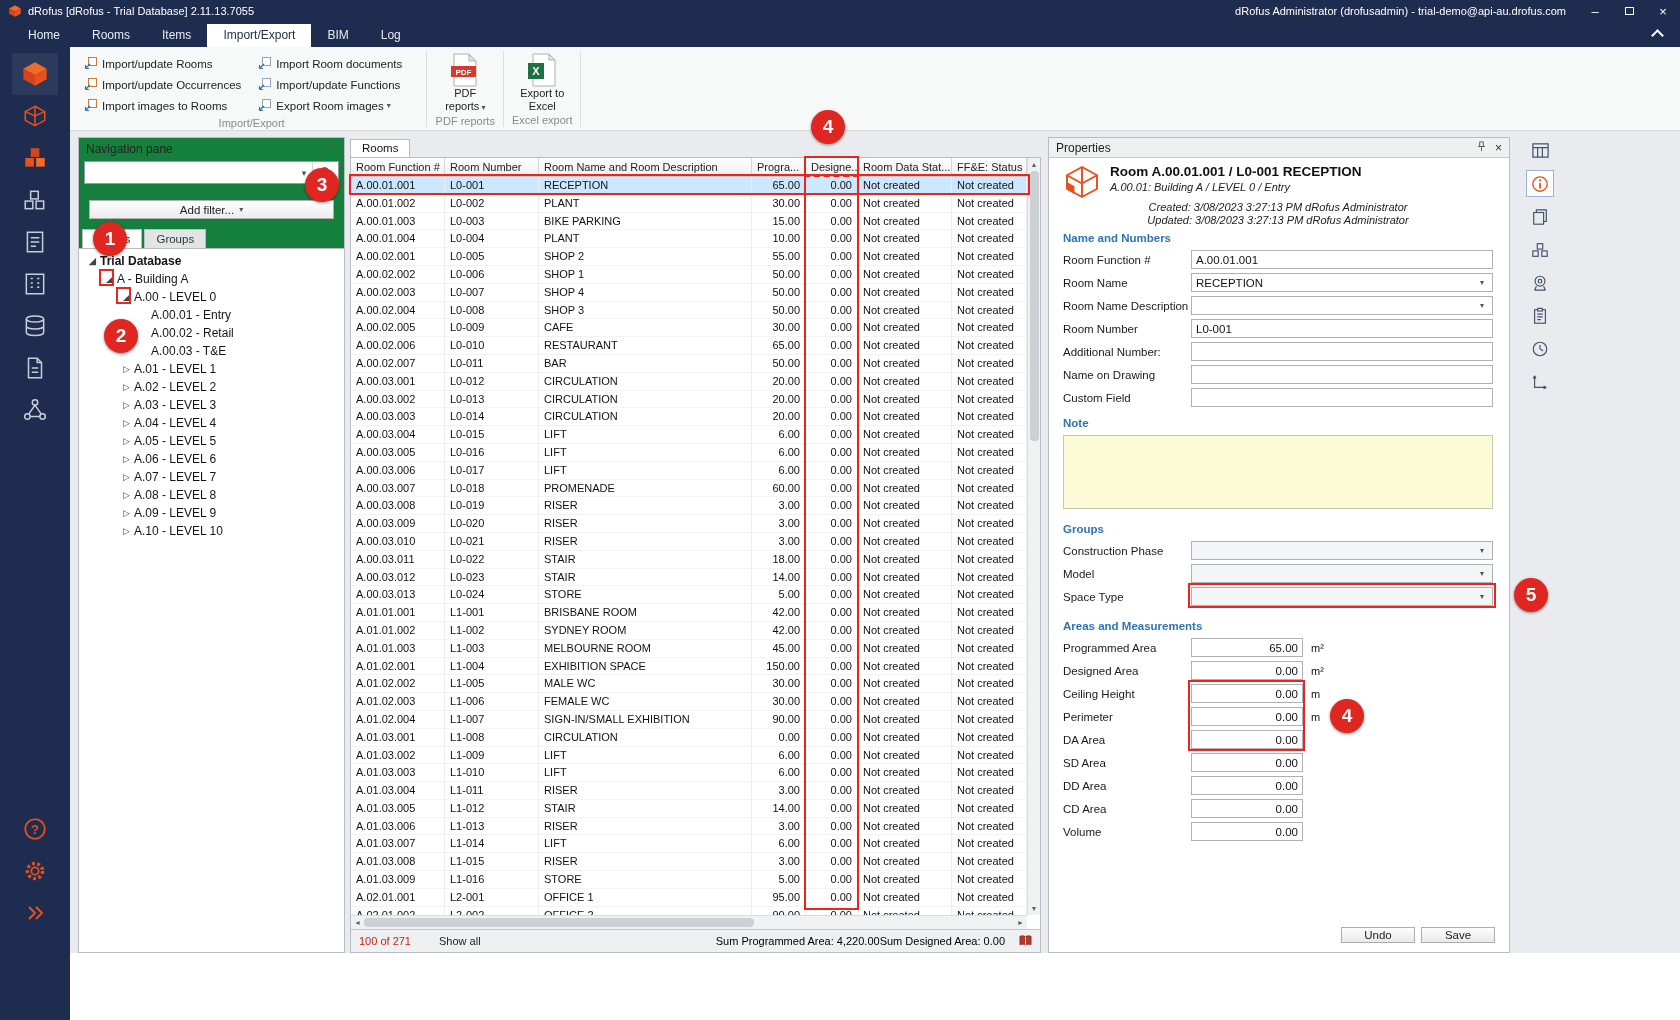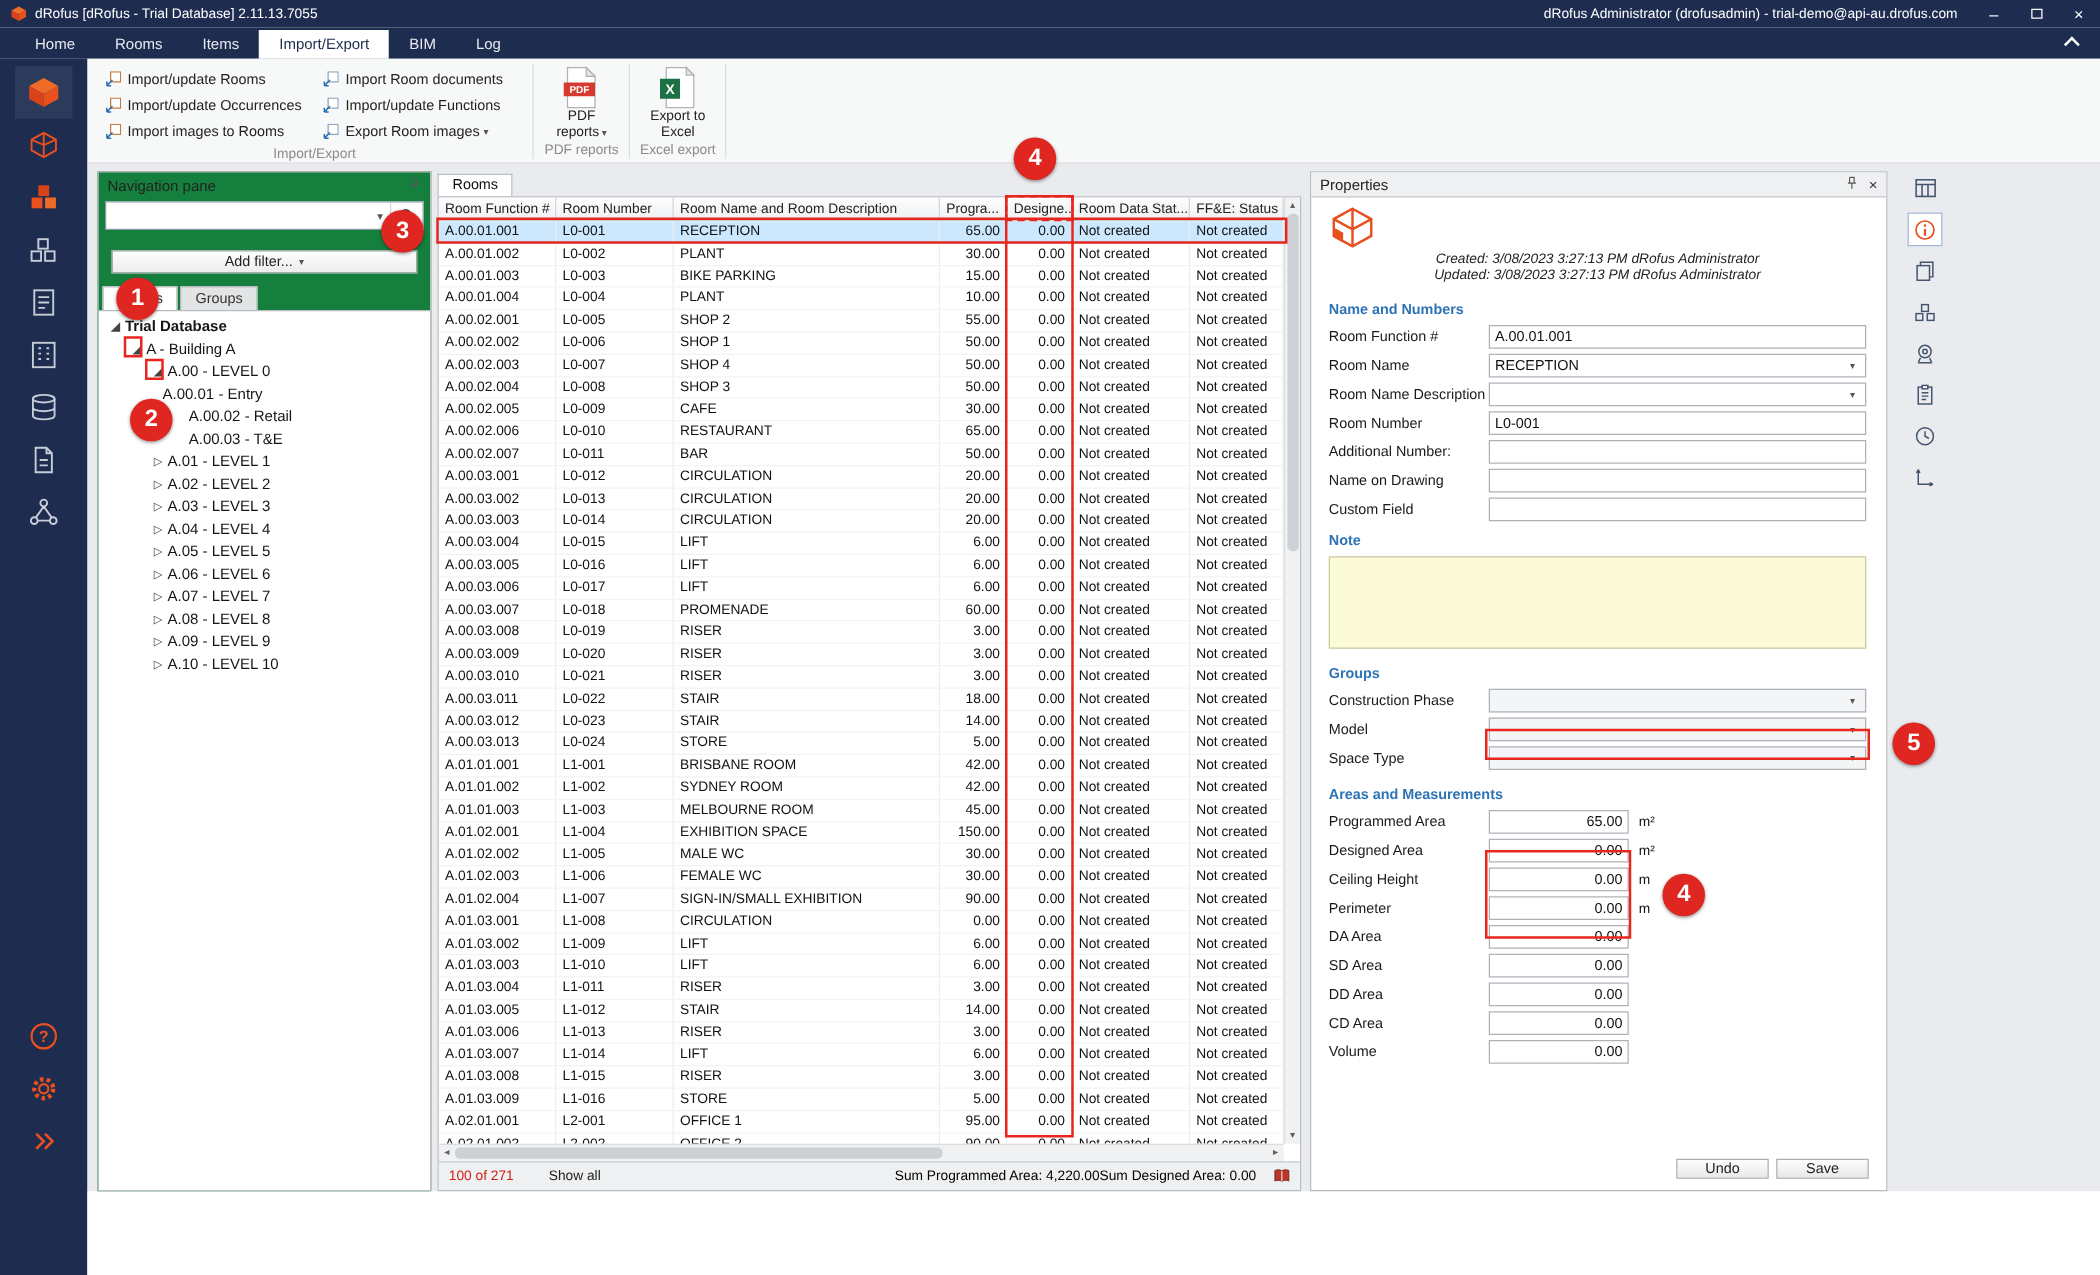--- a/index.html
+++ b/index.html
@@ -89,21 +89,21 @@
   .props{position:absolute;left:978px;top:6px;width:462px;height:816px;background:#fff;border:1px solid #b9bcc0;display:flex;flex-direction:column}
   .props-hdr{height:20px;background:#eef0f1;border-bottom:1px solid #c6c9cc;display:flex;align-items:center;font-size:12px;color:#222;padding:0 7px;flex-shrink:0}
   .props-hdr .sp{flex:1}
   .props-hdr .hx{font-size:12px;color:#333;margin-left:8px}
   .props-body{flex:1;padding:4px 16px 0 14px;overflow:hidden}
   .ph-block{display:flex;margin-top:2px}
   .ph-icon{width:38px;height:36px;margin-right:9px;flex-shrink:0}
   .ph-title{font-size:13.5px;font-weight:bold;color:#111;white-space:nowrap}
   .ph-sub{font-size:11px;font-style:italic;color:#222;margin-top:2px}
   .ph-meta{font-size:11px;font-style:italic;color:#222;text-align:center;margin-top:1px}
-  .sec-title{color:#2e74b5;font-size:11.5px;font-weight:bold;margin-top:16px;height:16px}
+  .sec-title{color:#2e74b5;font-size:11.5px;font-weight:bold;margin-top:6px;height:16px}
   .prow{display:flex;align-items:center;height:23px}
   .plabel{width:128px;font-size:11.5px;color:#1a1a1a;flex-shrink:0;white-space:nowrap}
   .pinput{flex:1;height:19px;border:1px solid #aeb2b8;background:#fff;display:flex;align-items:center;font-size:11.5px;padding:0 4px;color:#111}
   .pinput .val{flex:1;white-space:nowrap;overflow:hidden}
   .pinput .chev{font-size:8px;color:#555;width:12px;text-align:center;flex-shrink:0}
   .combo{background:#f4f5f6}
   .note-box{height:74px;border:1px solid #c9c9a8;background:#fbfbd8;margin-top:2px}
   .area-input{flex:none;width:112px}
   .area-input .val{text-align:right}
   .unit{font-size:11px;margin-left:8px;color:#111}
@@ -362,21 +362,21 @@
           <span>Trial Database</span>
         </div>
           <div class="tree-row" style="padding-left: 23px;">
           <span class="tree-glyph">◢</span>
           <span>A - Building A</span>
         </div>
           <div class="tree-row" style="padding-left: 40px;">
           <span class="tree-glyph">◢</span>
           <span>A.00 - LEVEL 0</span>
         </div>
-          <div class="tree-row" style="padding-left: 36px;">
+          <div class="tree-row" style="padding-left: 57px;">
           <span class="tree-glyph"></span>
           <span>A.00.01 - Entry</span>
         </div>
           <div class="tree-row" style="padding-left: 57px;">
           <span class="tree-glyph"></span>
           <span>A.00.02 - Retail</span>
         </div>
           <div class="tree-row" style="padding-left: 57px;">
           <span class="tree-glyph"></span>
           <span>A.00.03 - T&amp;E</span>
@@ -856,20 +856,24 @@
       </div>
       <div class="props-body">
         <div class="ph-block">
           <span class="ph-icon">
             <svg width="38" height="36" viewBox="0 0 24 24" fill="none" stroke="#e8501e" stroke-width="1.3">
                 <path d="M12 2 L22 7.5 V16.5 L12 22 L2 16.5 V7.5 Z"></path>
                 <path d="M12 2 V13 M2 7.5 L12 13 L22 7.5 M12 13 V22"></path>
                 <path d="M2 12 L7 14.8 V20 L2 17.2 Z" fill="#e8501e" stroke="none"></path>
               </svg>
           </span>
+          <div>
+            <div class="ph-title">Room A.00.01.001 / L0-001 RECEPTION</div>
+            <div class="ph-sub">A.00.01: Building A / LEVEL 0 / Entry</div>
+          </div>
         </div>
         <div class="ph-meta">Created: 3/08/2023 3:27:13 PM dRofus Administrator</div>
         <div class="ph-meta">Updated: 3/08/2023 3:27:13 PM dRofus Administrator</div>
 
         <div class="sec-title">Name and Numbers</div>
         <div>
             <div class="prow">
             <span class="plabel">Room Function #</span>
             <span class="pinput">
               <span class="val">A.00.01.001</span>

